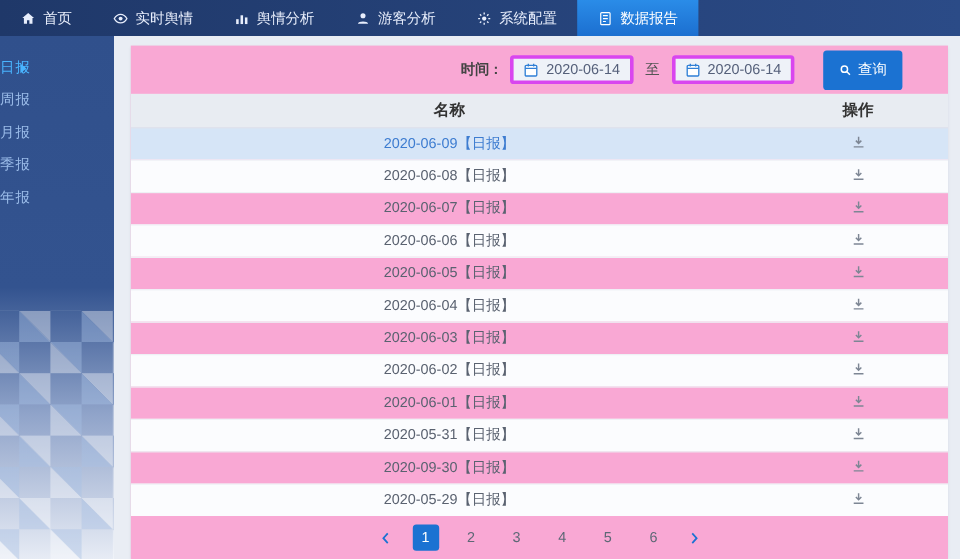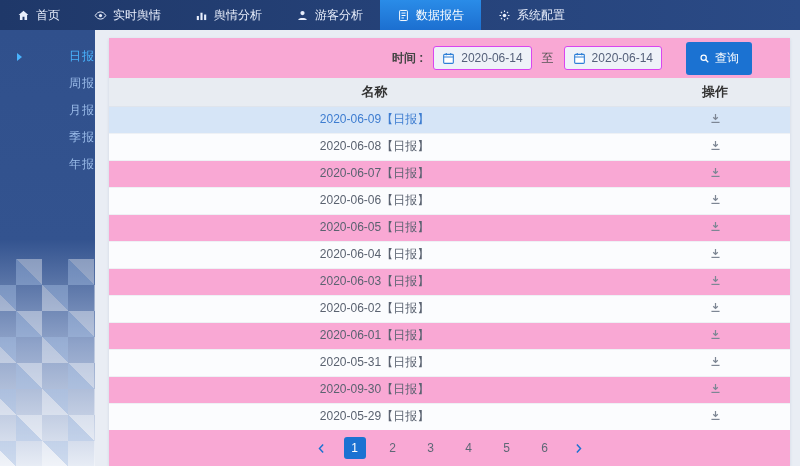--- a/index.html
+++ b/index.html
@@ -19,32 +19,32 @@
 
   
   .sidebar { flex:0 0 95px; position:relative; overflow:hidden;
     background:linear-gradient(180deg,#30508c 0%,#33538f 48%,#8fa3c9 72%,#e7ecf5 100%); }
   .sidebar-pattern { position:absolute; left:-10px; right:-10px; bottom:-8px; height:215px; opacity:.75;
     background:
       linear-gradient(45deg, rgba(255,255,255,.5) 25%, transparent 25%, transparent 75%, rgba(255,255,255,.5) 75%),
       linear-gradient(45deg, rgba(168,193,229,.55) 25%, transparent 25%, transparent 75%, rgba(168,193,229,.55) 75%);
     background-position:0 0, 26px 26px; background-size:52px 52px; }
   .sidebar-menu { position:relative; padding-top:13px; }
-  .side-item { height:27px; display:flex; align-items:center; justify-content:flex-end; font-size:12px; color:#9bbce9; cursor:pointer; position:relative; letter-spacing:1px; }
+  .side-item { height:27px; display:flex; align-items:center; justify-content:flex-start; font-size:12px; color:#9bbce9; cursor:pointer; position:relative; letter-spacing:1px; }
   .side-item.active { color:#49b4ff; }
   .side-item .marker { position:absolute; left:17px; width:0; height:0; border-left:5px solid #49b4ff; border-top:4px solid transparent; border-bottom:4px solid transparent; }
 
   
   .content { flex:1; background:#e9edf4; padding:8px 10px 0 14px; display:flex; flex-direction:column; min-width:0; }
   .card { background:#f9a8d4; flex:1; display:flex; flex-direction:column; box-shadow:0 1px 3px rgba(40,60,100,.12); min-height:0; }
 
   
   .filter-bar { flex:0 0 40px; display:flex; align-items:center; justify-content:flex-end; gap:10px; padding:0 38px 0 16px; font-size:12px; color:#333; }
   .filter-label { font-weight:bold; color:#444; }
-  .date-input { display:flex; align-items:center; gap:6px; height:24px; min-width:96px; background:#eef2f8; border:1px solid #d946ef; border-radius:3px; padding:0 8px; font-size:12px; color:#55607a; cursor:pointer; }
+  .date-input { display:flex; align-items:center; gap:6px; height:24px; min-width:96px; background:#eef2f8; border:3px solid #d946ef; border-radius:3px; padding:0 8px; font-size:12px; color:#55607a; cursor:pointer; }
   .date-input .icon svg { width:13px; height:13px; }
   .to-label { color:#555; }
   .query-btn { display:inline-flex; align-items:center; gap:5px; height:33px; padding:0 13px; background:var(--accent,#1b72d2); color:#fff; border:none; border-radius:3px; font-size:12px; cursor:pointer; margin-left:14px; font-family:inherit; }
   .query-btn .icon svg { width:11px; height:11px; }
 
   
   .table-wrap { flex:1; min-height:0; overflow:hidden; }
   table { width:100%; border-collapse:collapse; font-size:12px; table-layout:fixed; }
   thead th { height:28px; background:#e8ecf2; font-weight:bold; color:#333; font-size:13px; border-bottom:1px solid #dfe4ec; }
   th.action-col, td.action-col { width:150px;text-align:center; }
@@ -96,37 +96,37 @@
       </div>
       <div class="nav-item">
         <span class="icon nav-icon">
           <svg viewBox="0 0 16 16" fill="currentColor">
             <circle cx="8" cy="5" r="2.6"></circle>
             <path d="M2.8 13.4c0-3.2 10.4-3.2 10.4 0z"></path>
           </svg>
         </span>
         <span>游客分析</span>
       </div>
+      <div class="nav-item">
+        <span class="icon nav-icon">
+          <svg viewBox="0 0 16 16" fill="none" stroke="currentColor" stroke-width="1.4">
+            <circle cx="8" cy="8" r="2.2" fill="currentColor" stroke="none"></circle>
+            <path d="M8 1.8v2M8 12.2v2M1.8 8h2M12.2 8h2M3.6 3.6L5 5M11 11l1.4 1.4M12.4 3.6L11 5M5 11l-1.4 1.4"></path>
+          </svg>
+        </span>
+        <span>系统配置</span>
+      </div>
       <div class="nav-item active">
         <span class="icon nav-icon">
           <svg viewBox="0 0 16 16" fill="none" stroke="currentColor" stroke-width="1.2">
             <rect x="3.2" y="1.8" width="9.6" height="12.4" rx="1"></rect>
             <path d="M5.5 5h5M5.5 8h5M5.5 11h3"></path>
           </svg>
         </span>
         <span>数据报告</span>
-      </div>
-      <div class="nav-item">
-        <span class="icon nav-icon">
-          <svg viewBox="0 0 16 16" fill="none" stroke="currentColor" stroke-width="1.4">
-            <circle cx="8" cy="8" r="2.2" fill="currentColor" stroke="none"></circle>
-            <path d="M8 1.8v2M8 12.2v2M1.8 8h2M12.2 8h2M3.6 3.6L5 5M11 11l1.4 1.4M12.4 3.6L11 5M5 11l-1.4 1.4"></path>
-          </svg>
-        </span>
-        <span>系统配置</span>
       </div>
     </header>
   <div class="main">
     <aside class="sidebar">
       <div class="sidebar-pattern"></div>
       <nav class="sidebar-menu">
           <div class="side-item active">
             <span class="marker"></span>
             <span>日报</span>
           </div>

